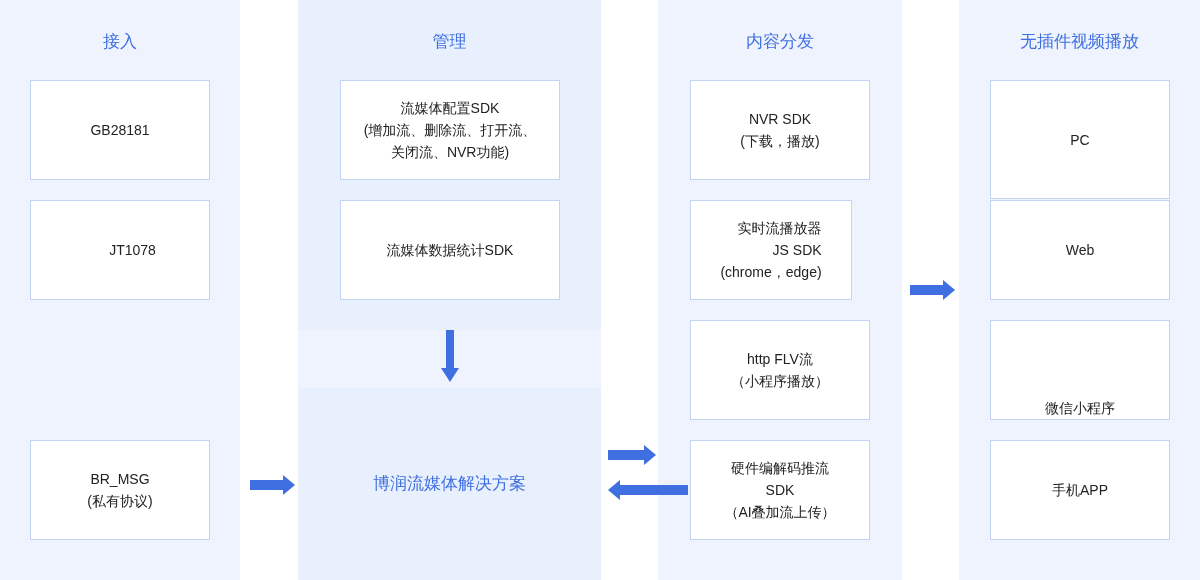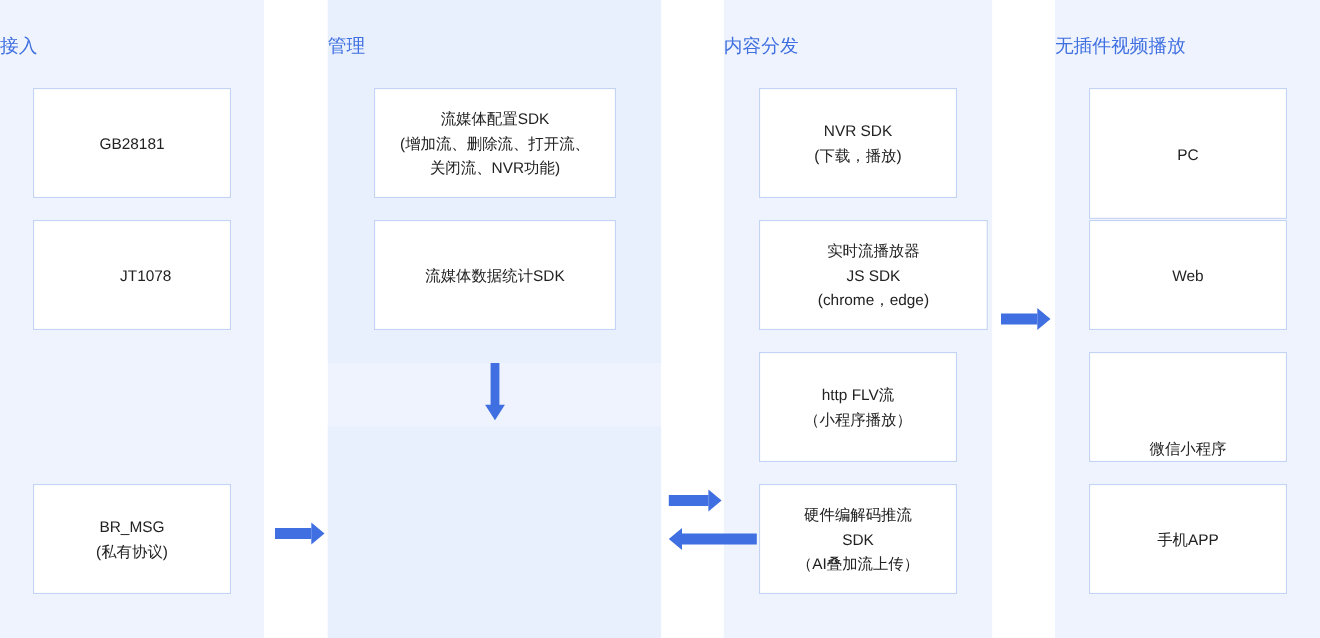--- a/index.html
+++ b/index.html
@@ -17,21 +17,21 @@
   .band.b1{left:0;width:240px;}
   .band.b2{left:298px;width:303px;}
   .band.b3{left:658px;width:244px;}
   .band.b4{left:959px;width:241px;}
 
   
   .col-title{
     position:absolute;
     color:#3f6fe0;
     font-size:17px;
-    text-align:left;
+    text-align:center;
     width:100%;
     top:30px;
   }
 
   
   .panel{position:absolute;background:#e8f0fe;}
   .panel.p-manage{left:298px;top:0;width:303px;height:330px;}
   .panel.p-solution{left:298px;top:388px;width:303px;height:192px;}
 
   .node{
@@ -112,31 +112,32 @@
     <div class="lines"><span>流媒体数据统计SDK</span></div>
   </div>
   <div class="node" style="left:340px;top:80px;width:220px;height:100px;">
     <div class="lines">
       <div>流媒体配置SDK</div>
       <div>(增加流、删除流、打开流、</div>
       <div>关闭流、NVR功能)</div>
     </div>
   </div>
 
+  <div class="solution">博润流媒体解决方案</div>
 
   <div style="position:absolute;left:658px;top:0;width:244px;height:580px;">
     <div class="col-title">内容分发</div>
   </div>
   <div class="node" style="left:690px;top:80px;width:180px;height:100px;">
     <div class="lines">
       <div>NVR SDK</div>
       <div>(下载，播放)</div>
     </div>
   </div>
-  <div class="node" style="left:690px;top:200px;width:208px;height:100px;">
+  <div class="node" style="left:690px;top:200px;width:162px;height:100px;text-align:right;">
     <div class="lines">
       <div>实时流播放器</div>
       <div>JS SDK</div>
       <div>(chrome，edge)</div>
     </div>
   </div>
   <div class="node" style="left:690px;top:320px;width:180px;height:100px;">
     <div class="lines">
       <div>http FLV流</div>
       <div>（小程序播放）</div>

